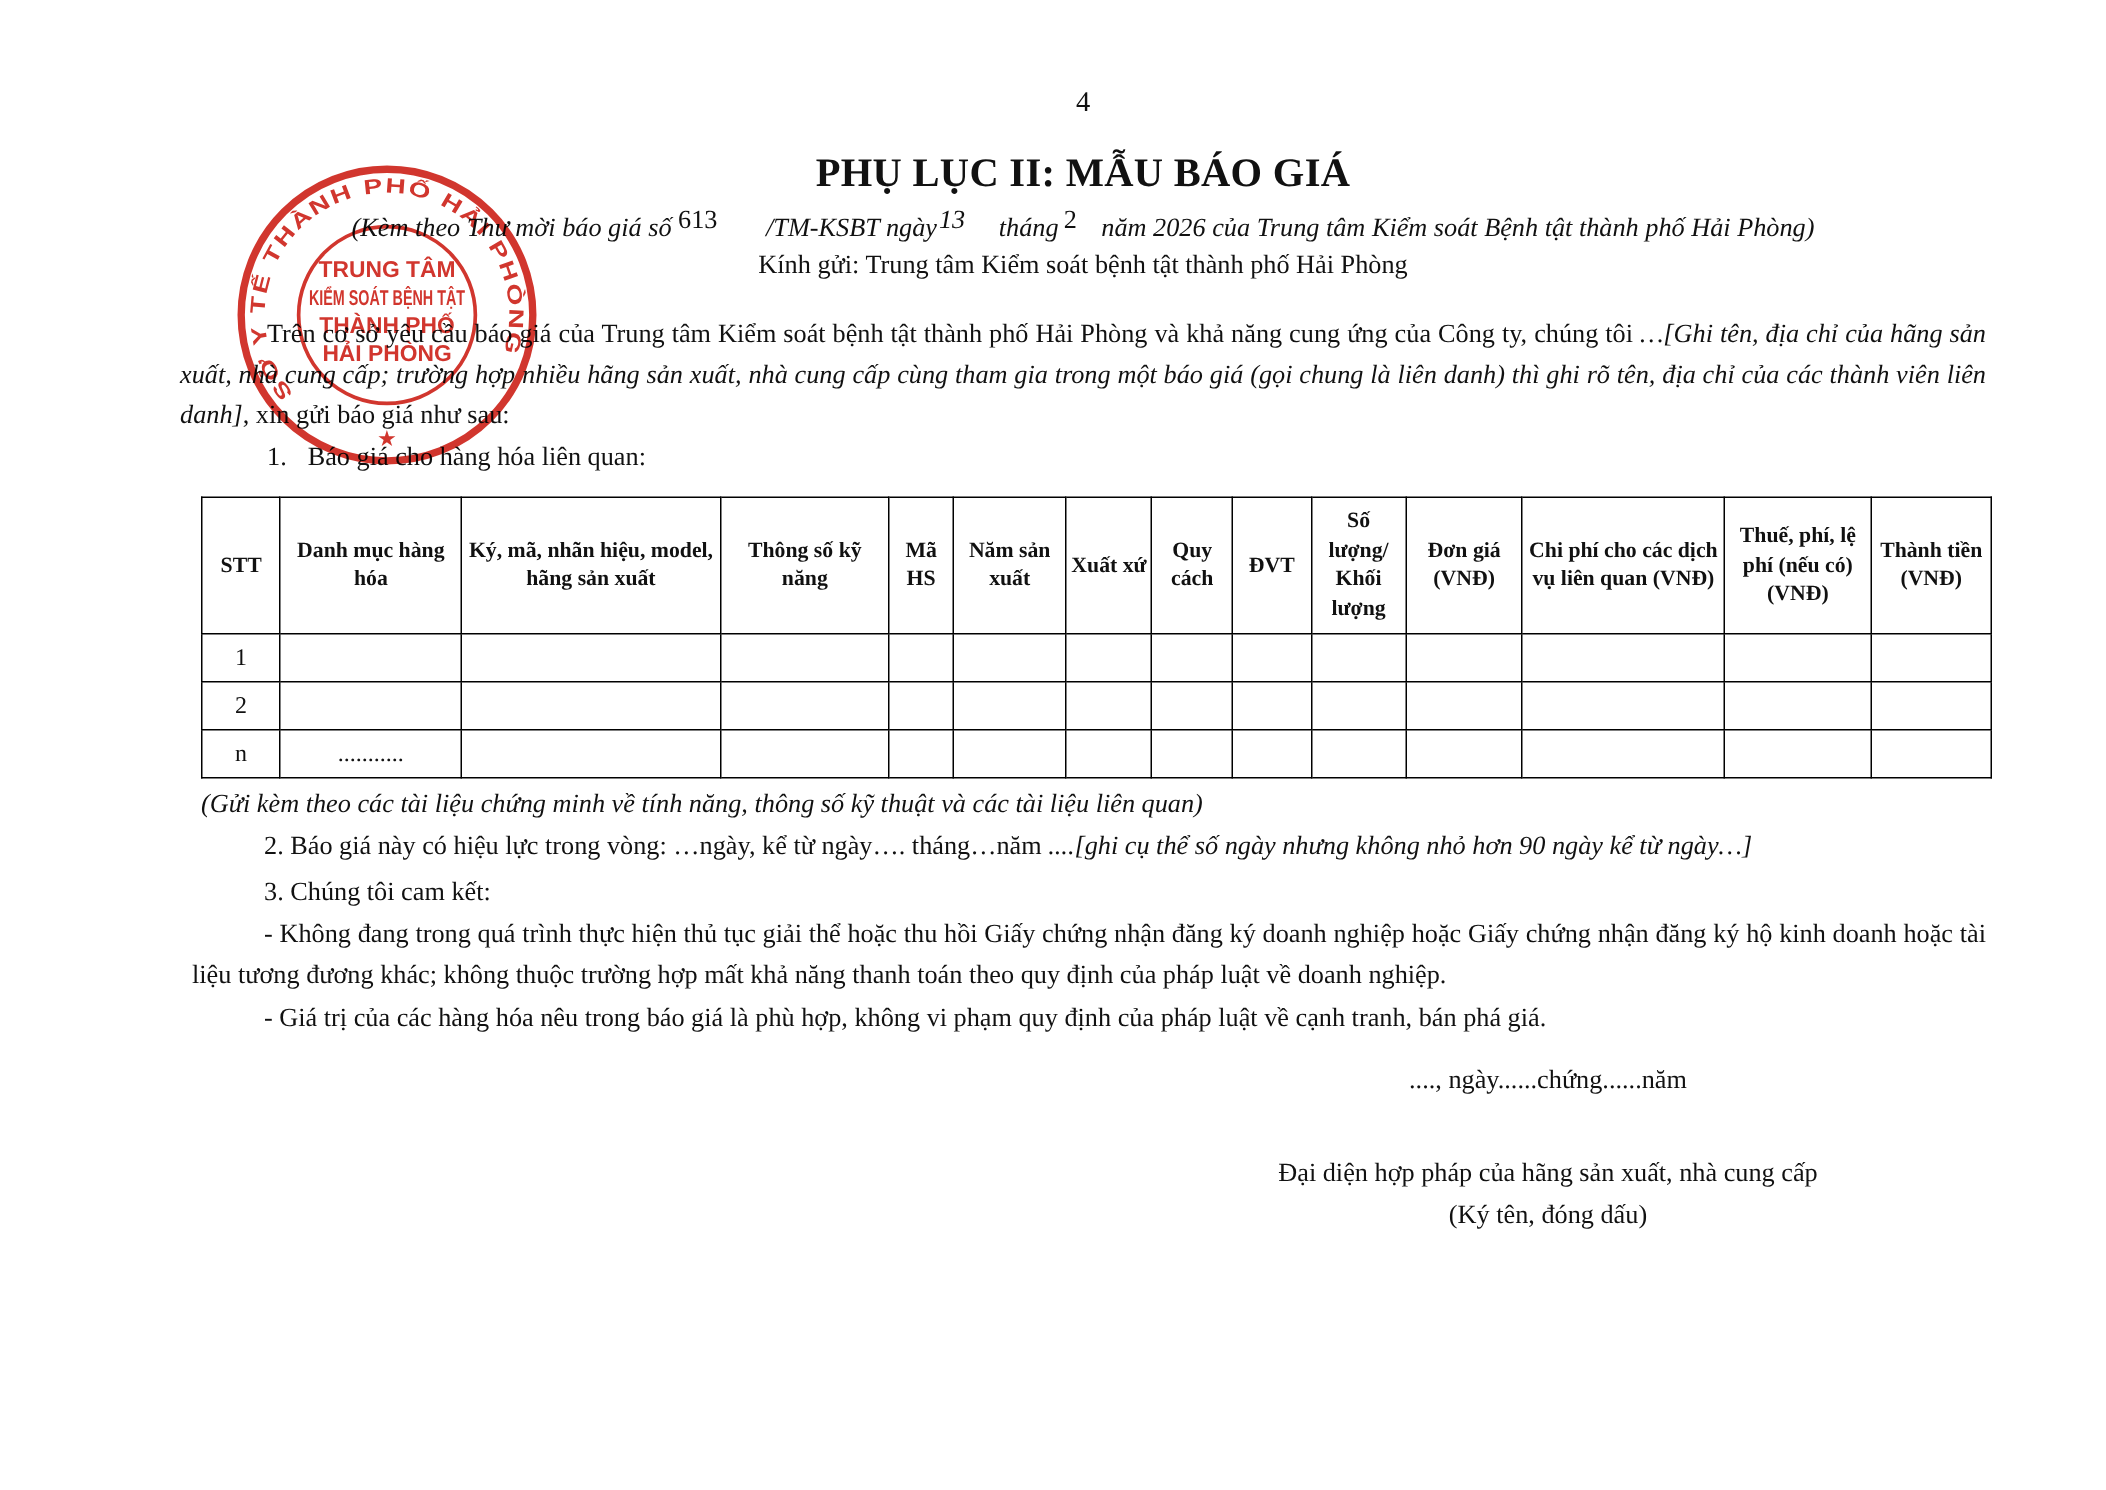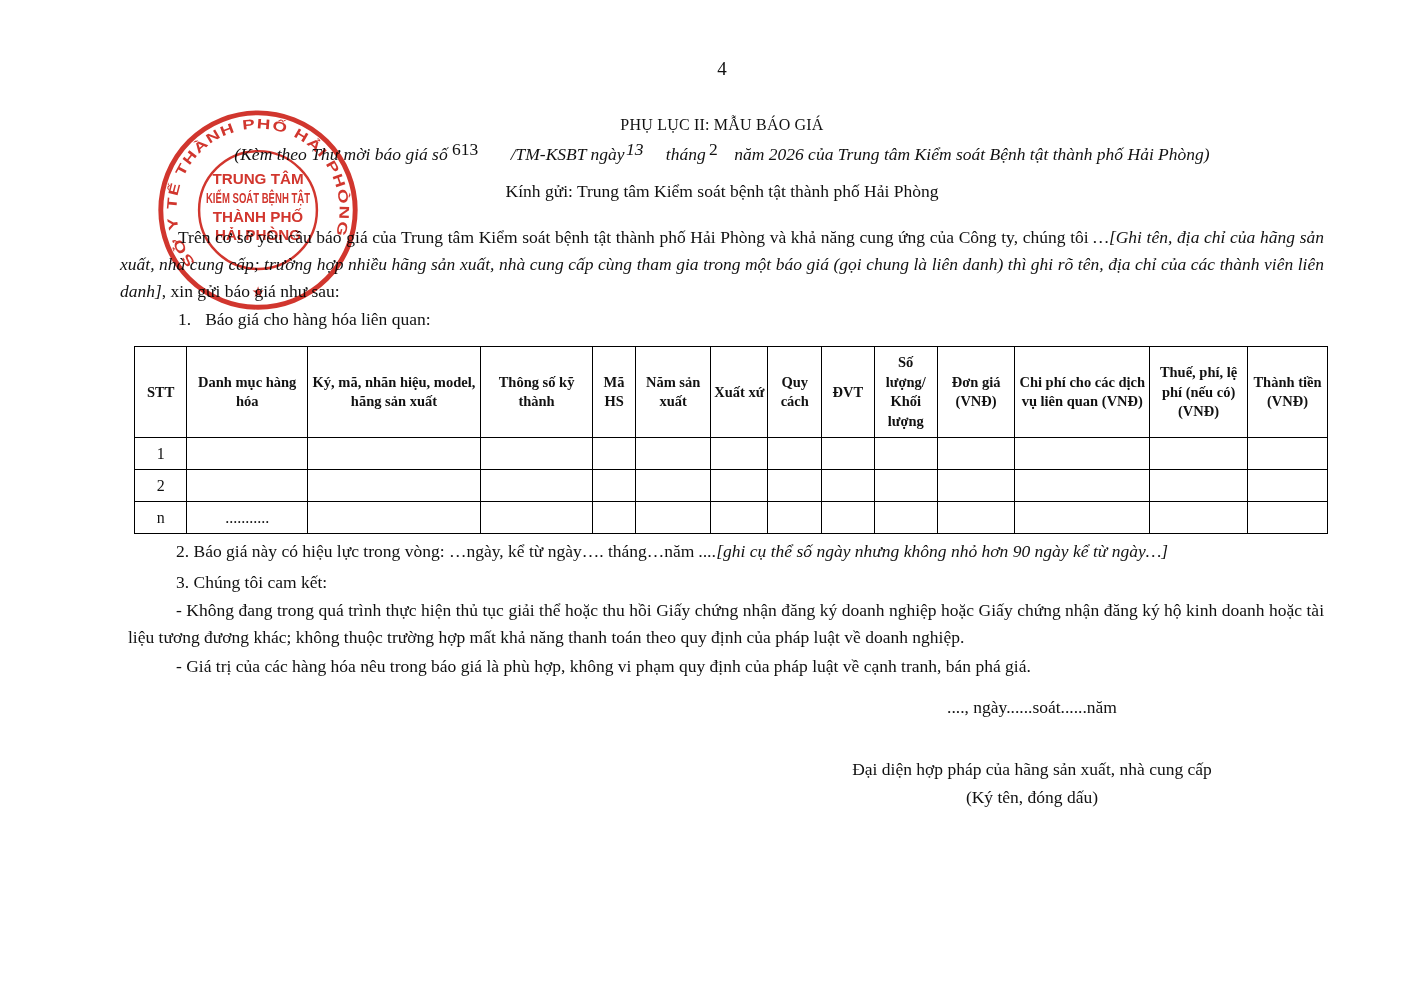--- a/index.html
+++ b/index.html
@@ -3,27 +3,27 @@
 <meta charset="utf-8">
 <style>
   html,body{margin:0;padding:0;background:#ffffff;}
   body{
     width:1404px;height:993px;position:relative;overflow:hidden;
     font-family:"Liberation Serif","DejaVu Serif",serif;
     color:#111;font-size:17.5px;
   }
   .content{position:absolute;left:120px;top:0;width:1204px;}
   .page-num{ text-align:center; margin-top:58px; font-size:19px; }
-  .doc-title{ text-align:center; font-weight:normal; font-size:16px; margin-top:36px; letter-spacing:.2px;}
+  .doc-title{ text-align:center; font-weight:bold; font-size:27px; margin-top:20px; letter-spacing:.2px;}
   .subtitle{ text-align:center; font-style:italic; font-size:17.5px; margin-top:10px; white-space:nowrap;}
   .subtitle .num{ font-style:normal; position:relative; top:-5px; }
   .subtitle .num-so{ margin-right:28px; }
   .subtitle .num-day{ margin-left:-3px; margin-right:18px;font-style:italic;}
   .subtitle .num-mon{ margin-left:-1px; margin-right:12px;}
-  .kinhgui{ text-align:center; margin-top:16px; }
+  .kinhgui{ text-align:center; margin-top:4px; }
   .intro{ margin-top:22px; text-align:justify; text-indent:58px; line-height:1.55;}
   .it{ font-style:italic; }
   .item1{ margin-top:4px; padding-left:58px; }
   .item1 .no{ margin-right:14px; }
   table.quote{ border-collapse:collapse; margin-top:16px; margin-left:14px; width:1194px; table-layout:fixed;}
   table.quote th, table.quote td{ border:1.6px solid #000; padding:2px 3px; overflow:hidden;}
   table.quote th{ font-weight:bold; font-size:14.5px; text-align:center; vertical-align:middle; height:86px; line-height:1.35;}
   table.quote td{ height:27px; font-size:16px; text-align:center; vertical-align:middle;}
   td.dots{ text-align:left; padding-left:8px;}
   .note{ font-style:italic; margin-top:6px; padding-left:14px;}
@@ -82,21 +82,21 @@
         <col style="width:6.5%">
         <col style="width:11.3%">
       <col style="width:8.2%">
         <col style="width:6.7%">
     </colgroup>
     <thead>
       <tr>
         <th>STT</th>
         <th>Danh mục hàng hóa</th>
         <th>Ký, mã, nhãn hiệu, model, hãng sản xuất</th>
-        <th>Thông số kỹ thành</th>
+        <th>Thông số kỹ năng</th>
         <th>Mã HS</th>
         <th>Năm sản xuất</th>
         <th>Xuất xứ</th>
         <th>Quy cách</th>
         <th>ĐVT</th>
         <th>Số lượng/ Khối lượng</th>
         <th>Đơn giá (VNĐ)</th>
         <th>Chi phí cho các dịch vụ liên quan (VNĐ)</th>
         <th>Thuế, phí, lệ phí (nếu có) (VNĐ)</th>
         <th>Thành tiền (VNĐ)</th>
@@ -147,32 +147,33 @@
           <td></td>
         <td></td>
           <td></td>
         <td></td>
           <td></td>
         <td></td>
       </tr>
     </tbody>
   </table>
 
+  <div class="note">(Gửi kèm theo các tài liệu chứng minh về tính năng, thông số kỹ thuật và các tài liệu liên quan)</div>
 
   <div class="pitem">
     <span>2. Báo giá này có hiệu lực trong vòng: …ngày, kể từ ngày…. tháng…năm </span><span class="it">....[ghi cụ thể số ngày nhưng không nhỏ hơn 90 ngày kể từ ngày…]</span>
   </div>
 
   <div class="pitem">3. Chúng tôi cam kết:</div>
 
   <div class="commit">- Không đang trong quá trình thực hiện thủ tục giải thể hoặc thu hồi Giấy chứng nhận đăng ký doanh nghiệp hoặc Giấy chứng nhận đăng ký hộ kinh doanh hoặc tài liệu tương đương khác; không thuộc trường hợp mất khả năng thanh toán theo quy định của pháp luật về doanh nghiệp.</div>
   <div class="commit">- Giá trị của các hàng hóa nêu trong báo giá là phù hợp, không vi phạm quy định của pháp luật về cạnh tranh, bán phá giá.</div>
 
   <div class="sig">
-    <div>...., ngày......soát......năm</div>
+    <div>...., ngày......chứng......năm</div>
     <div class="sig-title">Đại diện hợp pháp của hãng sản xuất, nhà cung cấp</div>
     <div>(Ký tên, đóng dấu)</div>
   </div>
 
 </div>
 
 <svg class="stamp" viewBox="0 0 220 220">
   <circle cx="110" cy="108" r="99" fill="none" stroke="#cf2b22" stroke-width="5"></circle>
   <circle cx="110" cy="108" r="60" fill="none" stroke="#cf2b22" stroke-width="2.5"></circle>
   <defs>

